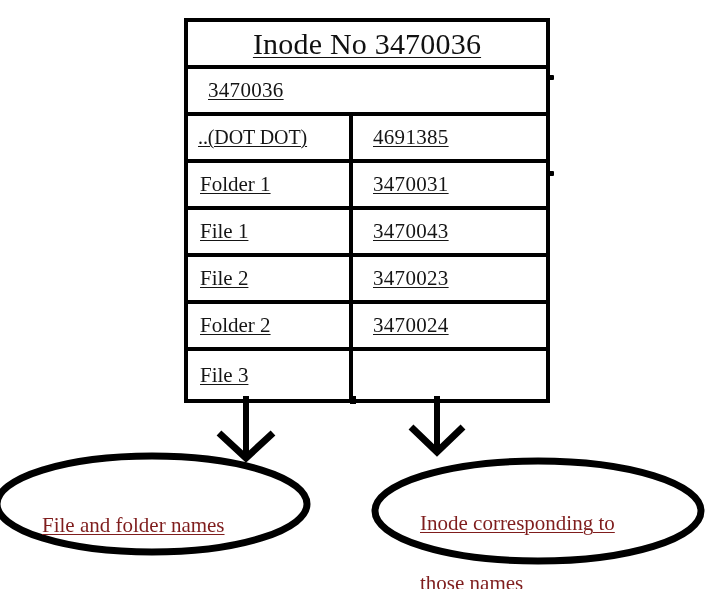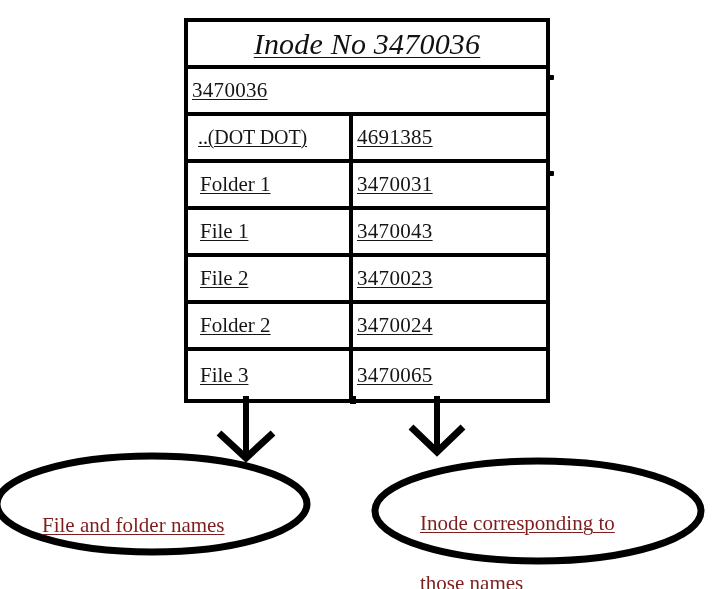--- a/index.html
+++ b/index.html
@@ -46,21 +46,20 @@
   }
   .title-text {
     font-size: 30px;
     line-height: 1;
     letter-spacing: .2px;
     text-decoration: underline;
     text-underline-offset: 3px;
     text-decoration-thickness: 1px;
     white-space: nowrap;
     color: #111111;
-    font-style: italic;
   }
 
   .entry-row {
     height: 47px;
     display: flex;
     box-sizing: border-box;
     border-bottom: 4px solid #000000;
     background: #ffffff;
   }
   .entry-row.last {
@@ -77,21 +76,21 @@
     align-items: center;
     padding-left: 12px;
     overflow: hidden;
     position: relative;
   }
   .cell-inode {
     flex: 1 1 auto;
     box-sizing: border-box;
     display: flex;
     align-items: center;
-    padding-left: 4px;
+    padding-left: 20px;
     overflow: hidden;
     border-radius: 14px;
   }
 
   .cell-text {
     font-size: 21px;
     line-height: 1.05;
     white-space: nowrap;
     text-decoration: underline;
     text-underline-offset: 2px;
@@ -214,23 +213,20 @@
       </div>
       <div class="cell-inode">
         <span class="cell-text num">3470024</span>
       </div>
     </div>
 
     <div class="entry-row last">
       <div class="cell-name">
         <span class="cell-text">File 3</span>
       </div>
-      <div class="cell-inode">
-        <span class="cell-text num">3470065</span>
-      </div>
     </div>
 
     <div class="nub" style="right:-8px; top:53px;"></div>
     <div class="nub" style="right:-8px; top:149px;"></div>
   </div>
 
   <svg id="overlay" viewBox="0 0 720 589">
 
     <g>
       <line x1="246" y1="396" x2="246" y2="456" stroke="#000000" stroke-width="6"></line>

